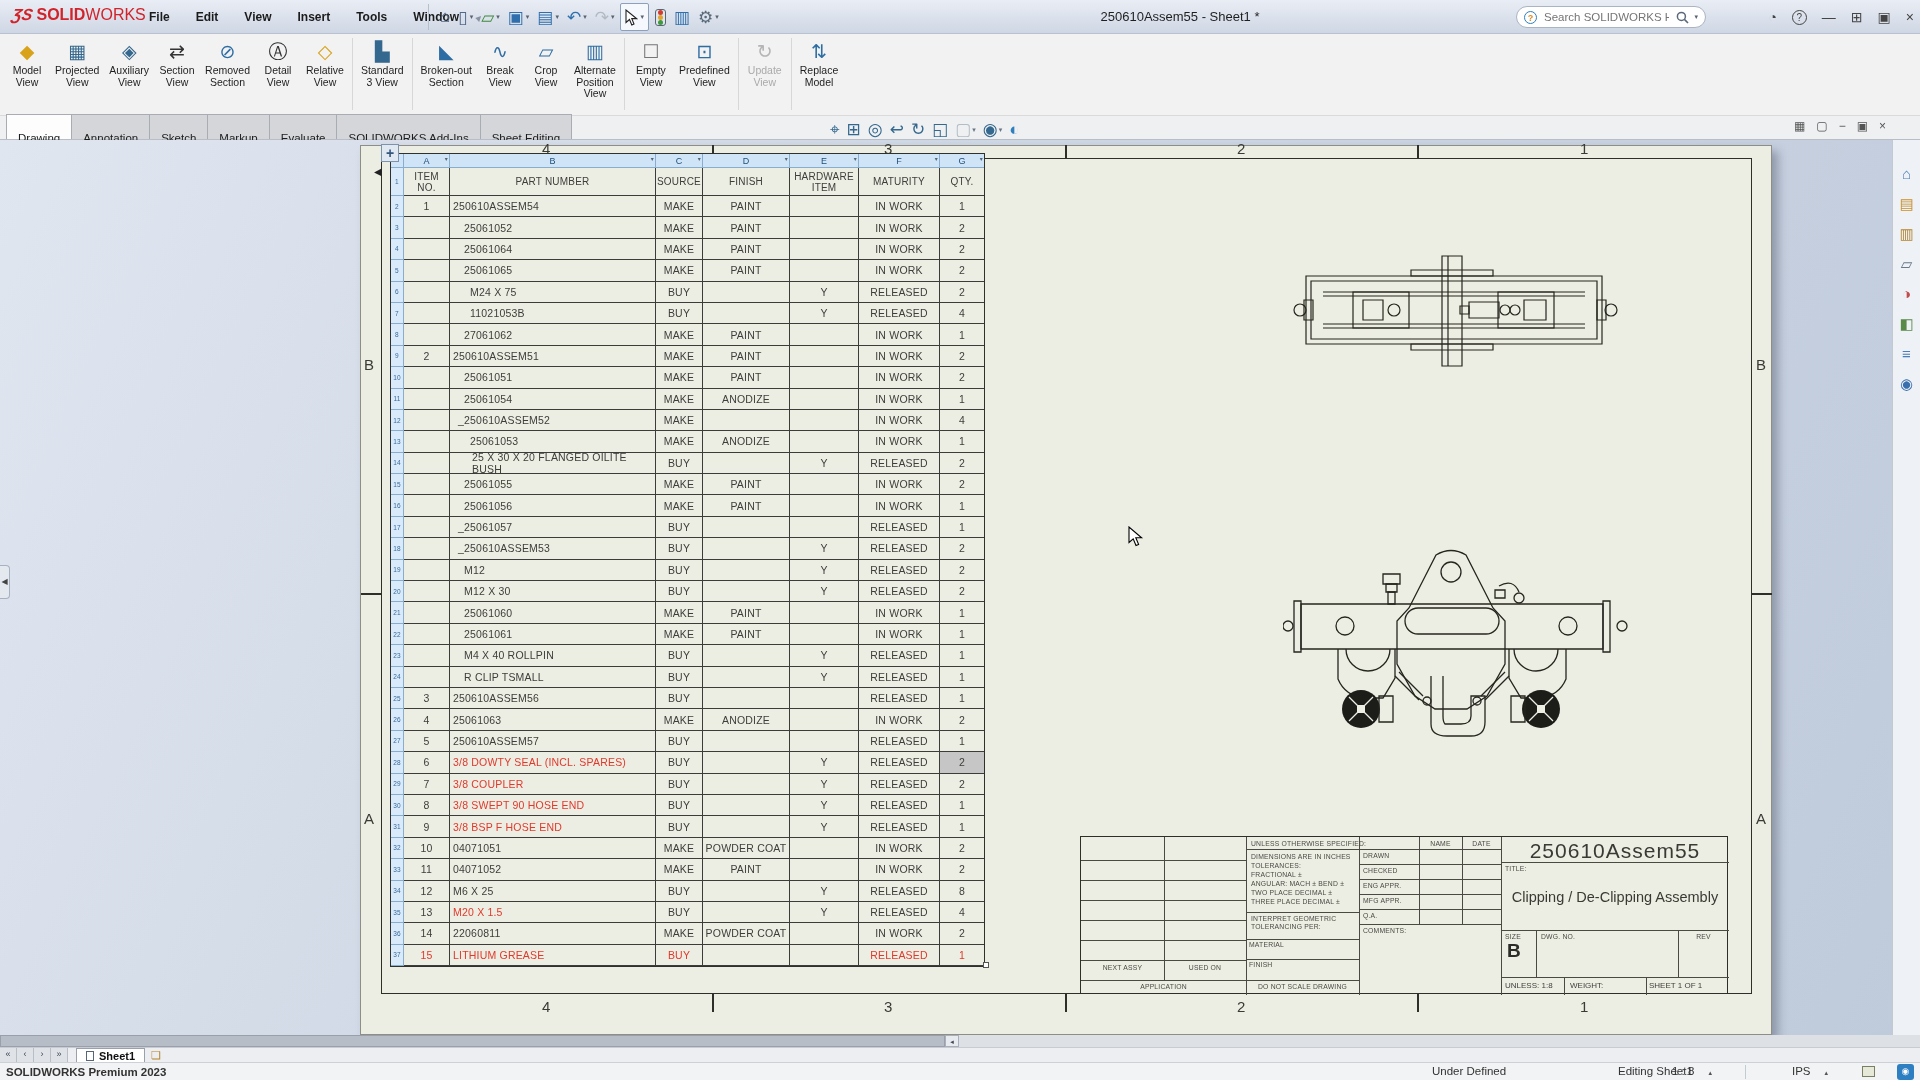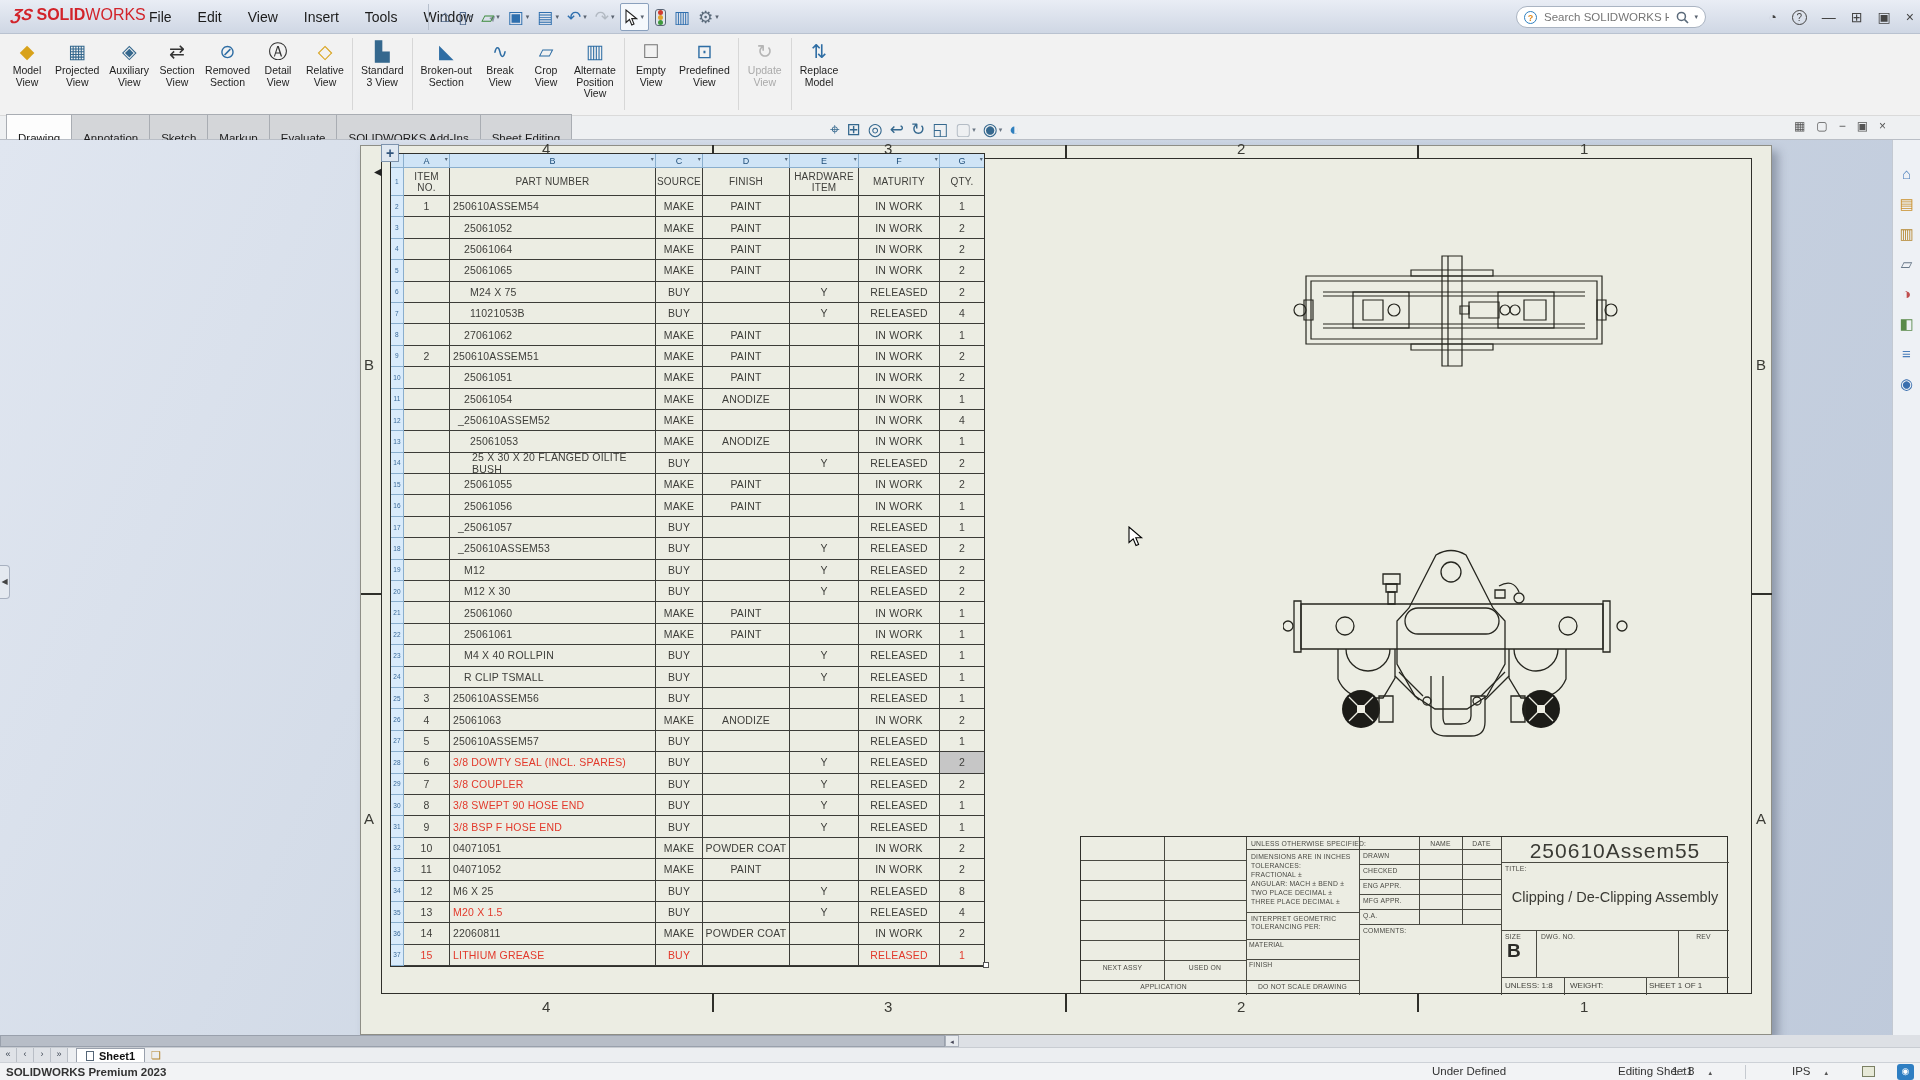--- a/index.html
+++ b/index.html
@@ -6,21 +6,21 @@
   *{box-sizing:border-box;}
   .stage{position:relative;width:1920px;height:1080px;overflow:hidden;
          font-family:"Liberation Sans",sans-serif;background:#c9d3e0;}
   
   .menubar{position:absolute;top:0;left:0;width:1920px;height:34px;
            background:linear-gradient(#e9edf5,#cfd7e4);border-bottom:1px solid #b9c2d0;}
   .logo{position:absolute;left:12px;top:6px;font-size:16px;color:#d2232a;font-weight:bold;}
   .logo .mark{display:inline-block;transform:skewX(-12deg);font-style:italic;margin-right:4px;}
   .logo .lt{font-weight:400;}
   .menus{position:absolute;left:136px;top:0;height:34px;display:flex;align-items:center;}
-  .menu-item{padding:0 13px;font-size:14px;color:#1b1b1b;cursor:default;}
+  .menu-item{padding:0 13px;font-size:12px;color:#1b1b1b;cursor:default;font-weight:bold;}
   .pin{font-size:11px;color:#8a93a3;transform:rotate(-45deg);margin-left:4px;}
   .qsep{position:absolute;left:428px;top:4px;width:1px;height:26px;background:#b6bfcc;}
   .quickbar{position:absolute;left:436px;top:0;height:34px;display:flex;align-items:center;}
   .qb{height:28px;padding:0 4px;display:flex;align-items:center;gap:2px;font-size:17px;}
   .qb .dd{font-size:7px;color:#5a6370;}
   .selbox{border:1px solid #8aa0bd;background:#f5f8fc;border-radius:2px;margin:0 2px;}
   .traffic{width:11px;height:17px;border:1px solid #596575;border-radius:3px;background:#dfe5ec;
            display:flex;flex-direction:column;align-items:center;justify-content:space-evenly;}
   .traffic i{width:5px;height:5px;border-radius:50%;display:block;}
   .doc-title{position:absolute;left:1040px;top:0;width:280px;height:34px;line-height:34px;
@@ -188,20 +188,21 @@
           </span>
         </div>
         <div class="qb">
           <span style="color: rgb(47, 111, 174);">▥</span>
         </div>
         <div class="qb">
           <span style="color: rgb(90, 106, 122);">⚙</span>
           <span class="dd">▾</span>
         </div>
       </div>
+    <div class="doc-title">250610Assem55 - Sheet1 *</div>
     <div class="search">
       <span class="qmark">?</span>
       <input placeholder="Search SOLIDWORKS Help" style="">
       <svg width="13" height="13" viewBox="0 0 13 13">
           <circle cx="5.4" cy="5.4" r="4" fill="none" stroke="#5a6a7a" stroke-width="1.5"></circle>
           <line x1="8.4" y1="8.4" x2="12" y2="12" stroke="#5a6a7a" stroke-width="1.6"></line>
         </svg>
       <span style="font-size:7px;color:#5a6370">▾</span>
     </div>
     <div class="winctl" id="winctl">

